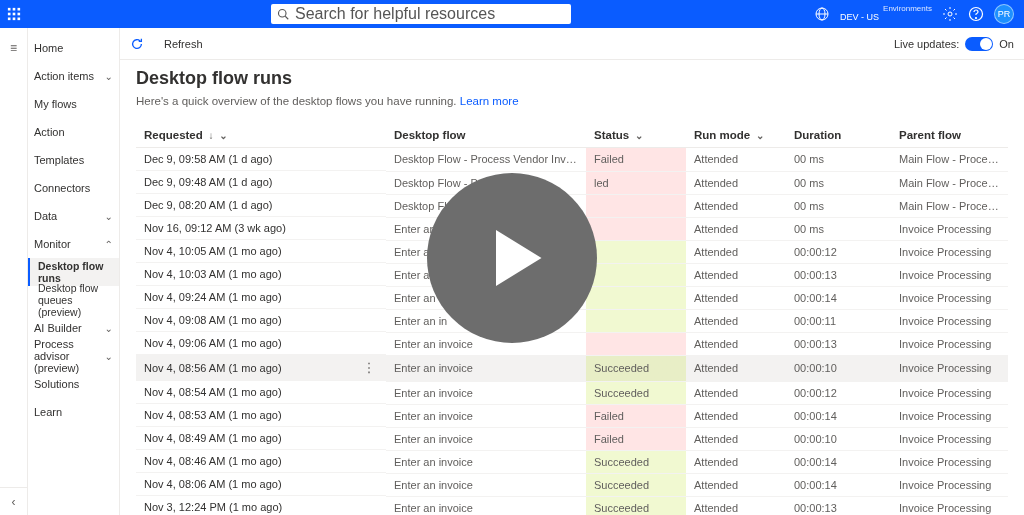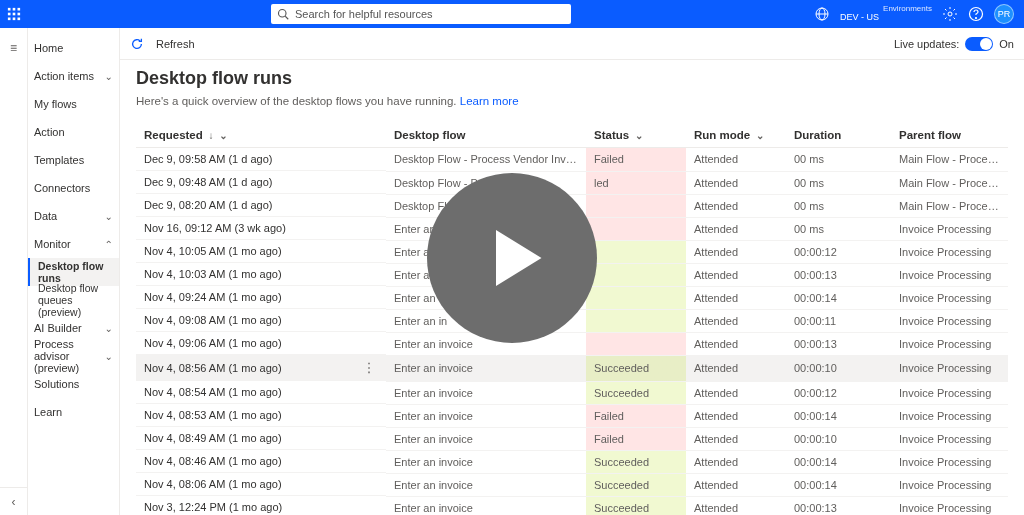--- a/index.html
+++ b/index.html
@@ -1,21 +1,21 @@
 <!DOCTYPE html>
 <html><head>
 <meta charset="utf-8">
 <style>
   * { box-sizing: border-box; margin: 0; padding: 0; }
   body { font-family: "Segoe UI", Arial, sans-serif; font-size: 12px; color: #323130; background: #fff; width: 1024px; height: 515px; overflow: hidden; position: relative; }
   .header { height: 28px; background: #0a5cff; display: flex; align-items: center; color: #fff; }
   .waffle { width: 28px; height: 28px; display: flex; align-items: center; justify-content: center; cursor: pointer; }
   .waffle svg { width: 14px; height: 14px; }
   .search-wrap { flex: 1; display: flex; justify-content: center; }
-  .search-box { width: 300px; height: 20px; background: #fff; border-radius: 2px; display: flex; align-items: center; padding: 0 6px; color: #555; font-size: 11px; }
+  .search-box { width: 300px; height: 20px; background: #fff; border-radius: 2px; display: flex; align-items: center; padding: 0 6px; color: #555; font-size: 16px; }
   .search-box svg { width: 12px; height: 12px; margin-right: 6px; }
   .hdr-right { display: flex; align-items: center; gap: 10px; padding-right: 10px; font-size: 10px; }
   .env { line-height: 1.1; font-size: 9px; }
   .env .lbl { opacity: 0.85; font-size: 8px; margin-left: 43px; }
   .avatar { width: 20px; height: 20px; border-radius: 50%; background: #1e90ff; border: 1px solid rgba(255,255,255,0.5); display: flex; align-items: center; justify-content: center; font-size: 9px; }
   .hdr-icon { width: 16px; height: 16px; display: flex; align-items: center; justify-content: center; cursor: pointer; }
 
   .shell { display: flex; height: 487px; }
   .rail { width: 28px; border-right: 1px solid #edebe9; display: flex; flex-direction: column; align-items: center; padding-top: 6px; justify-content: space-between; }
   .rail-top { display: flex; flex-direction: column; align-items: center; }
@@ -23,21 +23,21 @@
   .collapse { height: 28px; display:flex; align-items:center; justify-content:center; width:28px; cursor:pointer; color:#605e5c; border-top:1px solid #edebe9;}
 
   .sidebar { width: 92px; border-right: 1px solid #edebe9; padding-top: 6px; font-size: 11px; color: #323130; }
   .sidebar .item { height: 28px; display: flex; align-items: center; padding: 0 6px; cursor: pointer; justify-content: space-between; }
   .sidebar .item.sub { padding-left: 10px; font-size: 10.5px; color: #323130; }
   .sidebar .item.active { background: #f3f2f1; border-left: 2px solid #0a5cff; padding-left: 8px; font-weight: 600; }
   .chev { font-size: 10px; color: #605e5c; }
 
   .main { flex: 1; display: flex; flex-direction: column; overflow: hidden; }
   .cmdbar { height: 32px; border-bottom: 1px solid #edebe9; display: flex; align-items: center; justify-content: space-between; padding: 0 10px; }
-  .refresh { display: flex; align-items: center; gap: 12px; cursor: pointer; color: #323130; font-size: 11px; }
+  .refresh { display: flex; align-items: center; gap: 20px; cursor: pointer; color: #323130; font-size: 11px; }
   .refresh svg { width: 14px; height: 14px; color: #0a5cff; }
   .live { display:flex; align-items:center; gap:6px; font-size:11px; color:#323130;}
   .toggle { width: 28px; height: 14px; border-radius: 7px; background: #0a5cff; position: relative; cursor: pointer; }
   .toggle::after { content:""; position:absolute; right:1px; top:1px; width:12px; height:12px; background:#fff; border-radius:50%; }
 
   .content { flex:1; overflow-y:auto; padding: 8px 16px 0 16px; }
   .title { font-size: 18px; font-weight: 600; margin-bottom: 6px; }
   .subtitle { font-size: 11.5px; color: #605e5c; margin-bottom: 16px; }
   .subtitle a { color: #0a5cff; text-decoration: none; cursor:pointer; }
 

